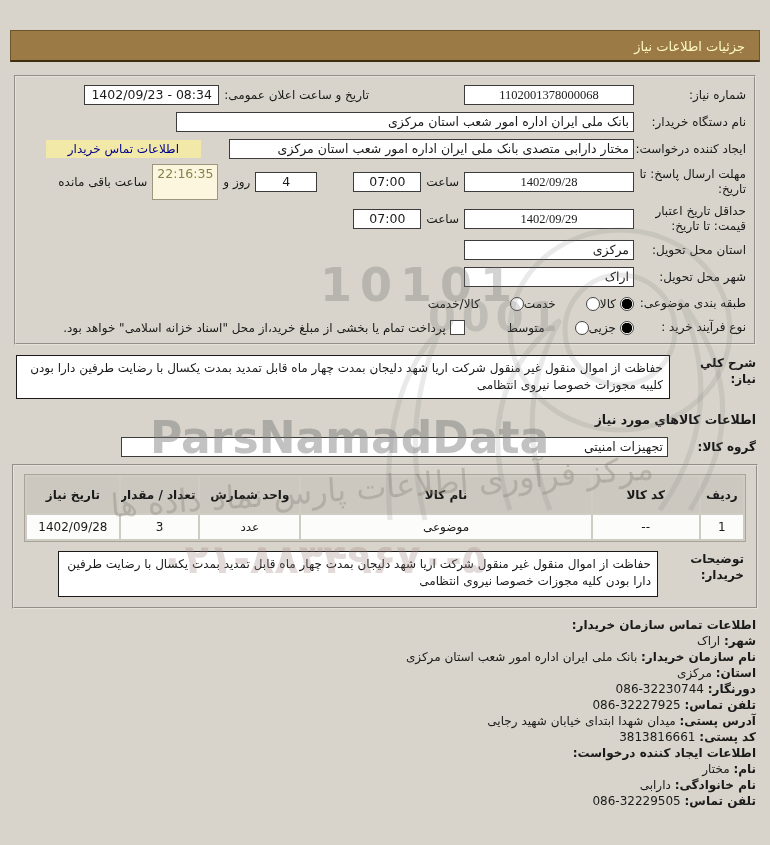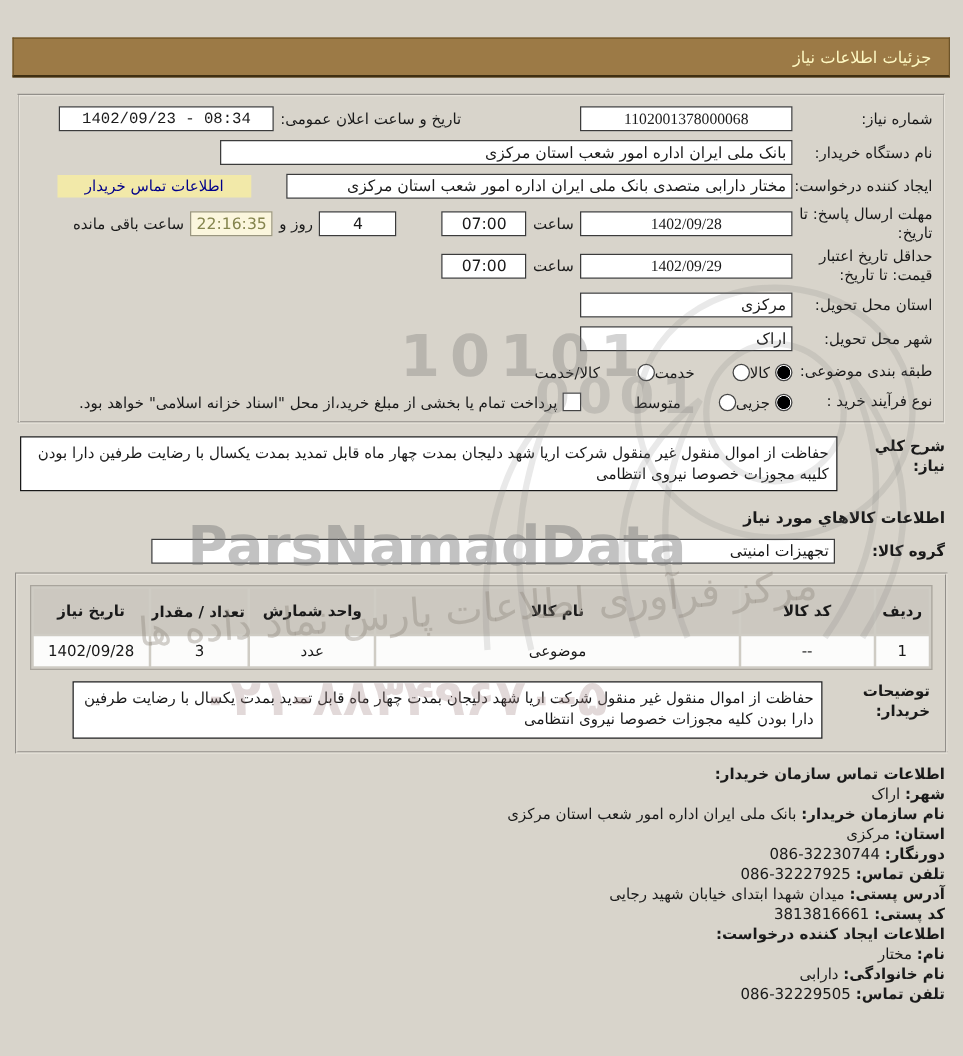--- a/index.html
+++ b/index.html
@@ -32,26 +32,26 @@
   .g2{margin:7px 12px 0 12px;padding:8px 10px 8px 10px;}
 
   
   .row{display:flex;align-items:center;}
   .lbl{width:112px;flex:none;line-height:15px;}
   .inp{
     background:#fff;border:1px solid #3c3c3c;height:20px;line-height:18px;
     padding:0 4px;box-sizing:border-box;font-size:12.5px;overflow:hidden;white-space:nowrap;
   }
   .num{direction:ltr;text-align:center;}
-  .w155{width:170px;font-family:Liberation Serif, serif;} .w150{width:172px;font-family:Liberation Mono, monospace;} .w458{width:458px;} .w405{width:405px;}
+  .w155{width:170px;font-family:Liberation Serif, serif;} .w150{width:135px;} .w458{width:458px;} .w405{width:405px;}
   .w68{width:68px;} .w62{width:62px;} .w547{width:547px;}
   .small-lb{margin:0 5px;flex:none;}
   .remaining{
     background:#fbf6dd;border:1px solid #9a9680;color:#85854f;
-    height:20px;line-height:18px;width:66px;box-sizing:border-box;
+    height:36px;line-height:18px;width:66px;box-sizing:border-box;
     direction:ltr;text-align:center;font-size:12.5px;
   }
   .contact-link{
     background:#f2e9a9;color:#00008b;padding:2px 22px;margin-right:28px;
     cursor:pointer;white-space:nowrap;
   }
 
   
   .radio{
     display:inline-block;width:12px;height:12px;border:1px solid #444;border-radius:50%;

